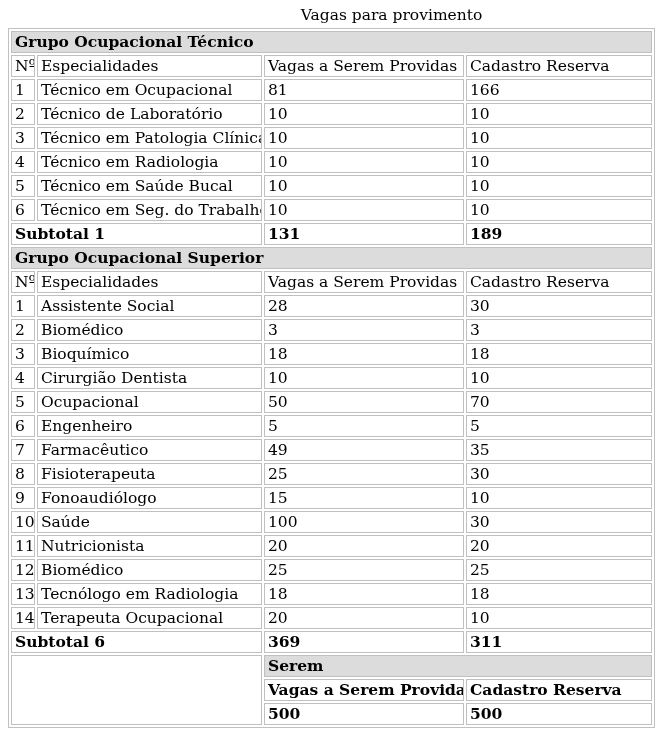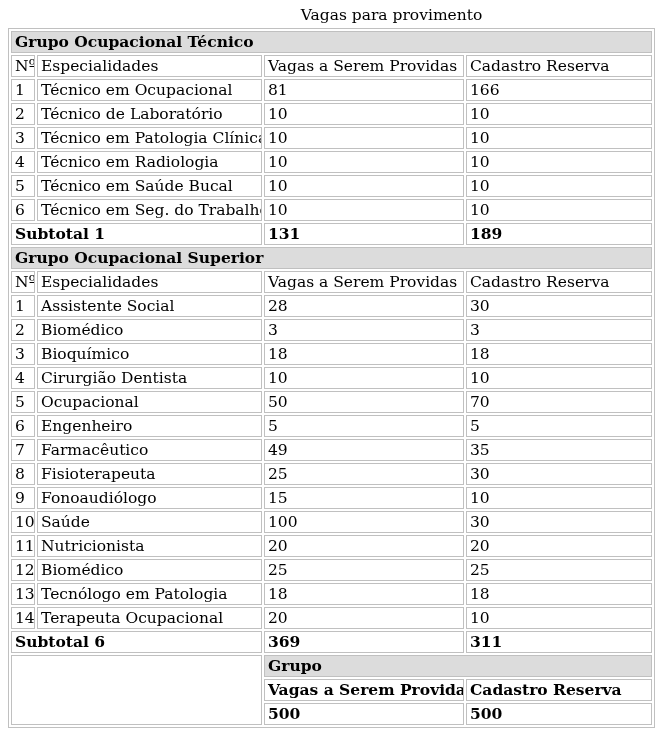--- a/index.html
+++ b/index.html
@@ -186,38 +186,38 @@
         <td>20</td>
       </tr>
       <tr>
         <td>12</td>
         <td>Biomédico</td>
         <td>25</td>
         <td>25</td>
       </tr>
       <tr>
         <td>13</td>
-        <td>Tecnólogo em Patologia</td>
+        <td>Tecnólogo em Radiologia</td>
         <td>18</td>
         <td>18</td>
       </tr>
       <tr>
         <td>14</td>
         <td>Terapeuta Ocupacional</td>
         <td>20</td>
         <td>10</td>
       </tr>
       <tr class="bold-row">
         <td colspan="2">Subtotal 6</td>
         <td>369</td>
         <td>311</td>
       </tr>
       <tr>
         <td colspan="2" rowspan="3" class="empty-cell"></td>
-        <td colspan="2" class="group-hdr">Grupo</td>
+        <td colspan="2" class="group-hdr">Serem</td>
       </tr>
       <tr class="bold-row">
         <td>Vagas a Serem Providas</td>
         <td>Cadastro Reserva</td>
       </tr>
       <tr class="bold-row">
         <td>500</td>
         <td>500</td>
       </tr>
     </tbody>

